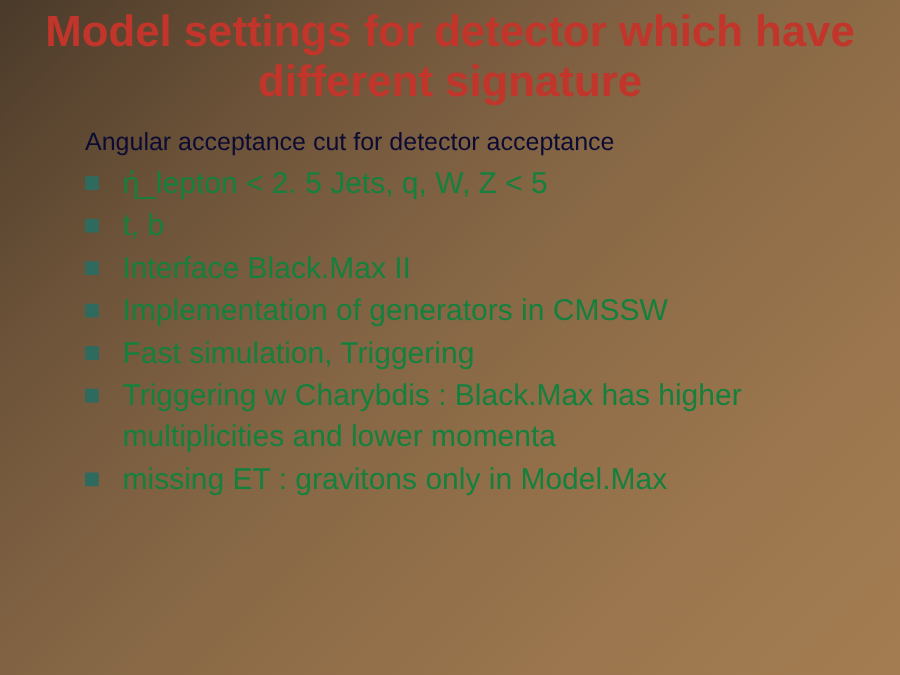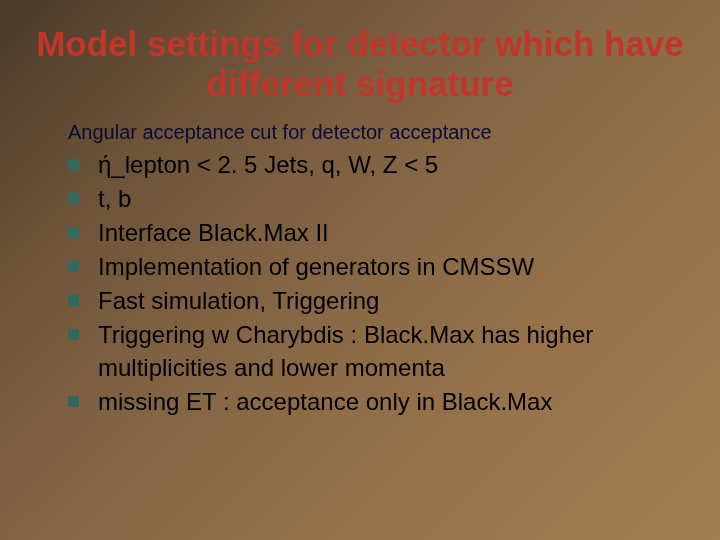--- a/index.html
+++ b/index.html
@@ -20,21 +20,21 @@
       #97734c 72%,
       #9e784f 85%,
       #a37c51 100%);
     font-family: Verdana, Geneva, sans-serif;
   }
   .slide {
     position: relative;
     width: 720px;
     height: 430px;
     box-sizing: border-box;
-    padding: 22px 34px 0 34px;
+    padding: 4px 34px 0 34px;
   }
   .title {
     color: #c2352b;
     font-size: 35px;
     font-weight: bold;
     text-align: center;
     line-height: 1.15;
     margin: 2px 0 14px 0;
     font-family: Verdana, Geneva, sans-serif;
   }
@@ -45,21 +45,21 @@
     margin: 0 0 2px 34px;
     font-family: Verdana, Geneva, sans-serif;
   }
   ul.bullets {
     list-style: none;
     padding: 0;
     margin: 0 0 0 30px;
   }
   ul.bullets li {
     position: relative;
-    color: #000000;
+    color: #15803d;
     font-size: 24px;
     line-height: 1.38;
     padding-left: 34px;
     font-family: Verdana, Geneva, sans-serif;
     margin-bottom: 1px;
   }
   ul.bullets li .sq {
     position: absolute;
     left: 4px;
     top: 11px;
@@ -80,15 +80,15 @@
   <div class="subline">Angular acceptance cut for detector acceptance</div>
 
   <ul class="bullets">
     <li><span class="sq"></span><span>ή_lepton &lt; 2. 5    Jets, q, W, Z &lt; 5</span></li>
     <li><span class="sq"></span><span>t, b</span></li>
     <li><span class="sq"></span><span>Interface Black.Max II</span></li>
     <li><span class="sq"></span><span>Implementation of generators in CMSSW</span></li>
     <li><span class="sq"></span></li>
     <li><span class="sq"></span><span>Fast simulation, Triggering</span></li>
     <li><span class="sq"></span><span>Triggering w Charybdis : Black.Max has higher multiplicities and lower momenta</span></li>
-    <li><span class="sq"></span><span>missing ET : acceptance only in Black.Max</span></li>
+    <li><span class="sq"></span><span>missing ET : gravitons only in Model.Max</span></li>
   </ul>
 </div>
 
 </body></html>

